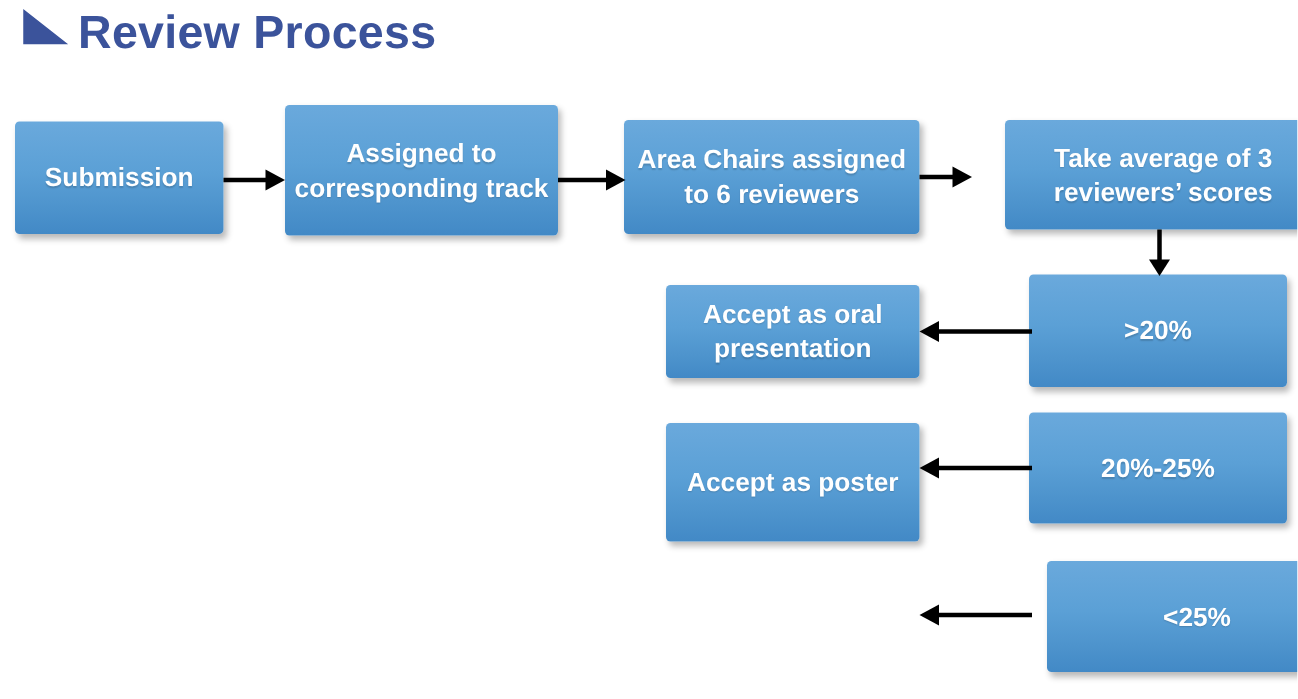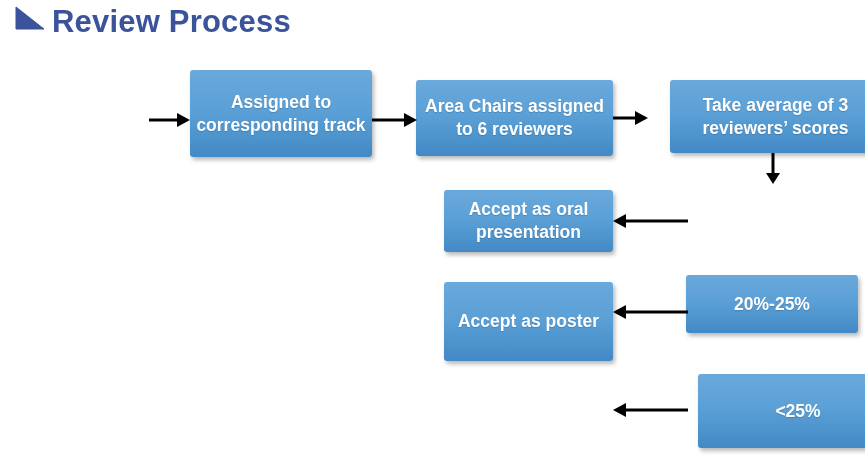--- a/index.html
+++ b/index.html
@@ -79,35 +79,41 @@
 
   <div id="title-bar">
     <div id="title-bullet">
       <svg width="32" height="26" viewBox="0 0 32 26">
         <polygon points="2,2 2,24 30,24" fill="#3b539b" stroke="#3b539b" stroke-width="1"></polygon>
       </svg>
     </div>
     <div id="title-text">Review Process</div>
   </div>
 
+  <div class="node" style="left:10px;  top:81px;  width:139px; height:75px;">
+    <span>Submission</span>
+  </div>
 
   <div class="node" style="left:190px; top:70px;  width:182px; height:87px;">
     <span>Assigned to corresponding track</span>
   </div>
 
   <div class="node" style="left:416px; top:80px;  width:197px; height:76px;">
     <span>Area Chairs assigned to 6 reviewers</span>
   </div>
 
   <div class="node" style="left:670px; top:80px;  width:211px; height:73px;">
     <span>Take average of 3 reviewers’ scores</span>
   </div>
 
+  <div class="node" style="left:686px; top:183px; width:172px; height:75px;">
+    <span>&gt;20%</span>
+  </div>
 
-  <div class="node" style="left:686px; top:275px; width:172px; height:58px;align-items:center;">
+  <div class="node" style="left:686px; top:275px; width:172px; height:74px;align-items:center;">
     <span>20%-25%</span>
   </div>
 
   <div class="node" style="left:686px; top:374px; width:200px; height:74px;margin-left:12px;">
     <span>&lt;25%</span>
   </div>
 
   <div class="node" style="left:444px; top:190px; width:169px; height:62px;">
     <span>Accept as oral presentation</span>
   </div>

